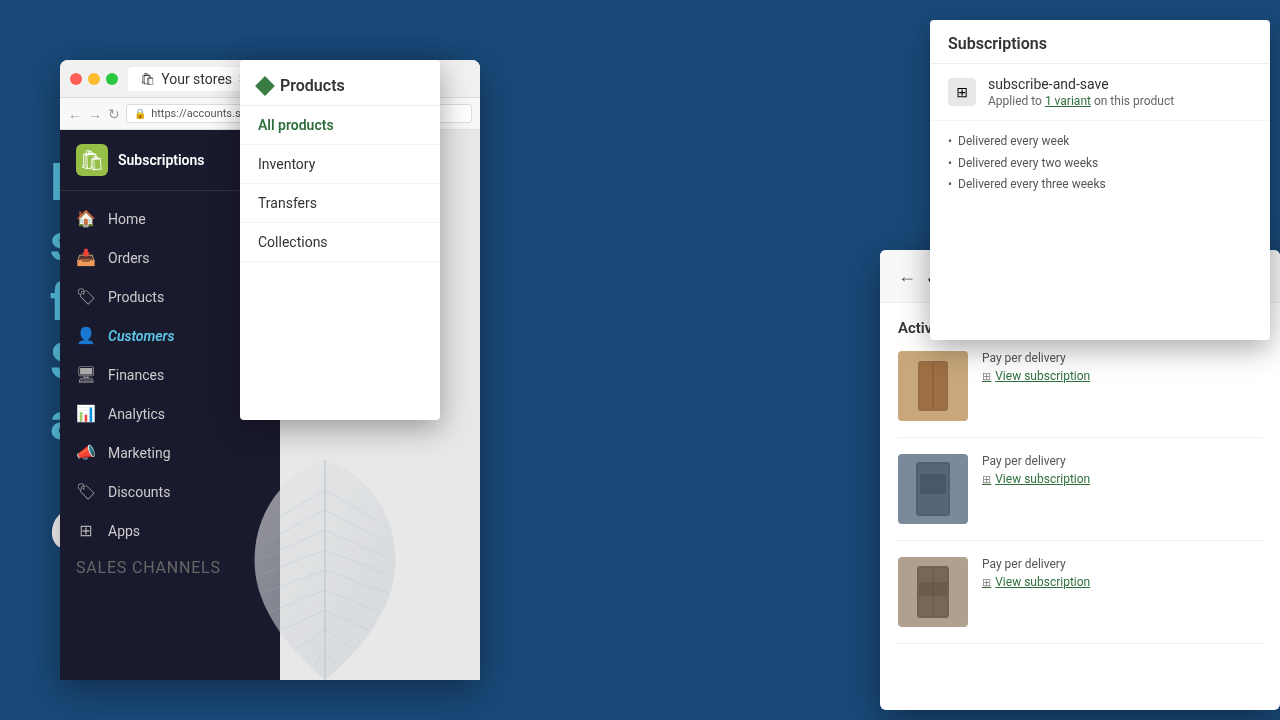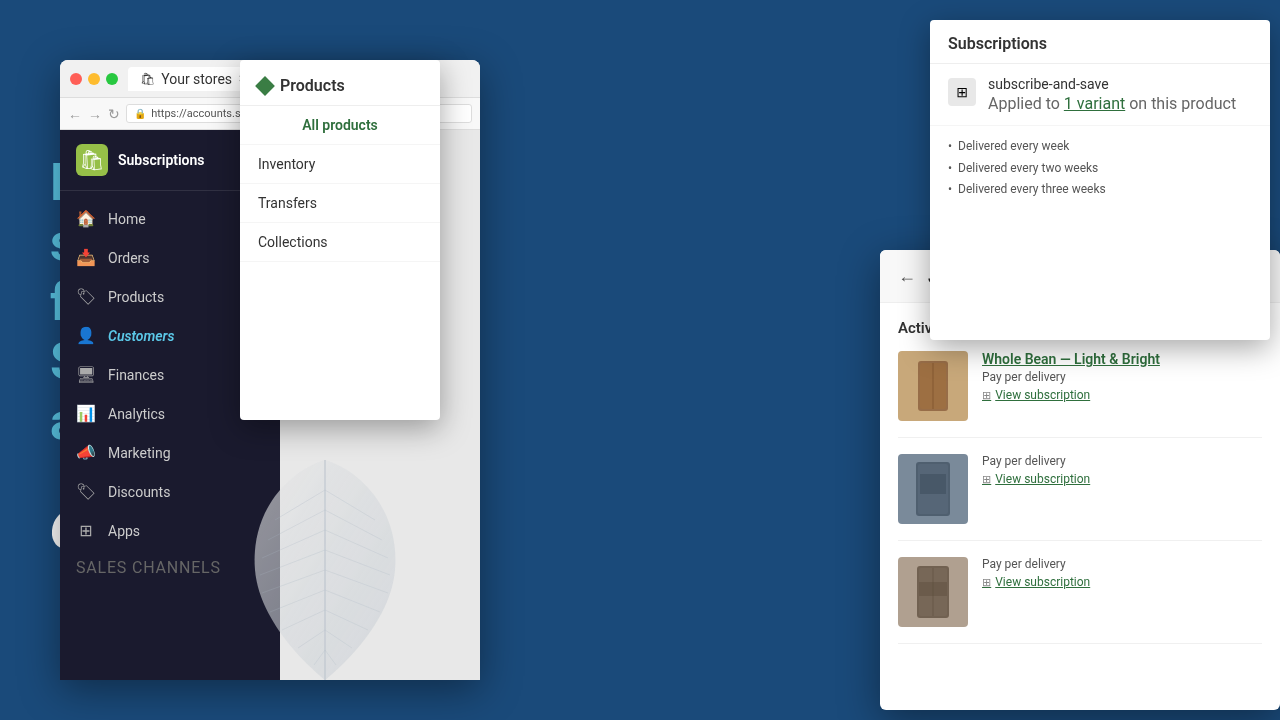--- a/index.html
+++ b/index.html
@@ -238,21 +238,20 @@
       padding: 11px 18px;
       font-size: 14px;
       color: #333;
       cursor: pointer;
       border-bottom: 1px solid #f5f5f5;
     }
 
     .panel-nav-item.active {
       color: #2f6f3d;
       font-weight: 600;
-      text-align: center;
     }
 
     
     .subscriptions-panel {
       position: absolute;
       right: 10px;
       top: 20px;
       width: 340px;
       height: 320px;
       background: white;
@@ -294,21 +293,21 @@
       margin-top: 2px;
     }
 
     .sub-title-text {
       font-size: 14px;
       font-weight: 400;
       color: #333;
     }
 
     .sub-desc {
-      font-size: 16px;
+      font-size: 12px;
       color: #666;
       margin-top: 2px;
     }
 
     .sub-link {
       color: #2f6f3d;
       text-decoration: underline;
       cursor: pointer;
     }
 
@@ -621,21 +620,20 @@
     <div class="product-sub-item">
       <div class="product-thumb">
         <svg width="70" height="70" viewBox="0 0 70 70">
           <rect width="70" height="70" fill="#c8a87a"></rect>
           <rect x="20" y="10" width="30" height="50" rx="3" fill="#8b5e3c" opacity="0.8"></rect>
           <rect x="22" y="12" width="26" height="46" rx="2" fill="#a07040" opacity="0.7"></rect>
           <line x1="35" y1="12" x2="35" y2="58" stroke="#6a4020" stroke-width="1" opacity="0.5"></line>
         </svg>
       </div>
       <div class="product-info">
-        <span class="product-name-link">Whole Bean — Light &amp; Bright</span>
         <div class="product-delivery">Pay per delivery</div>
         <div class="view-sub-link">
           <span style="font-size:11px;color:#888;">⊞</span>
           <span>View subscription</span>
         </div>
       </div>
     </div>
 
     <div class="product-sub-item">
       <div class="product-thumb">

